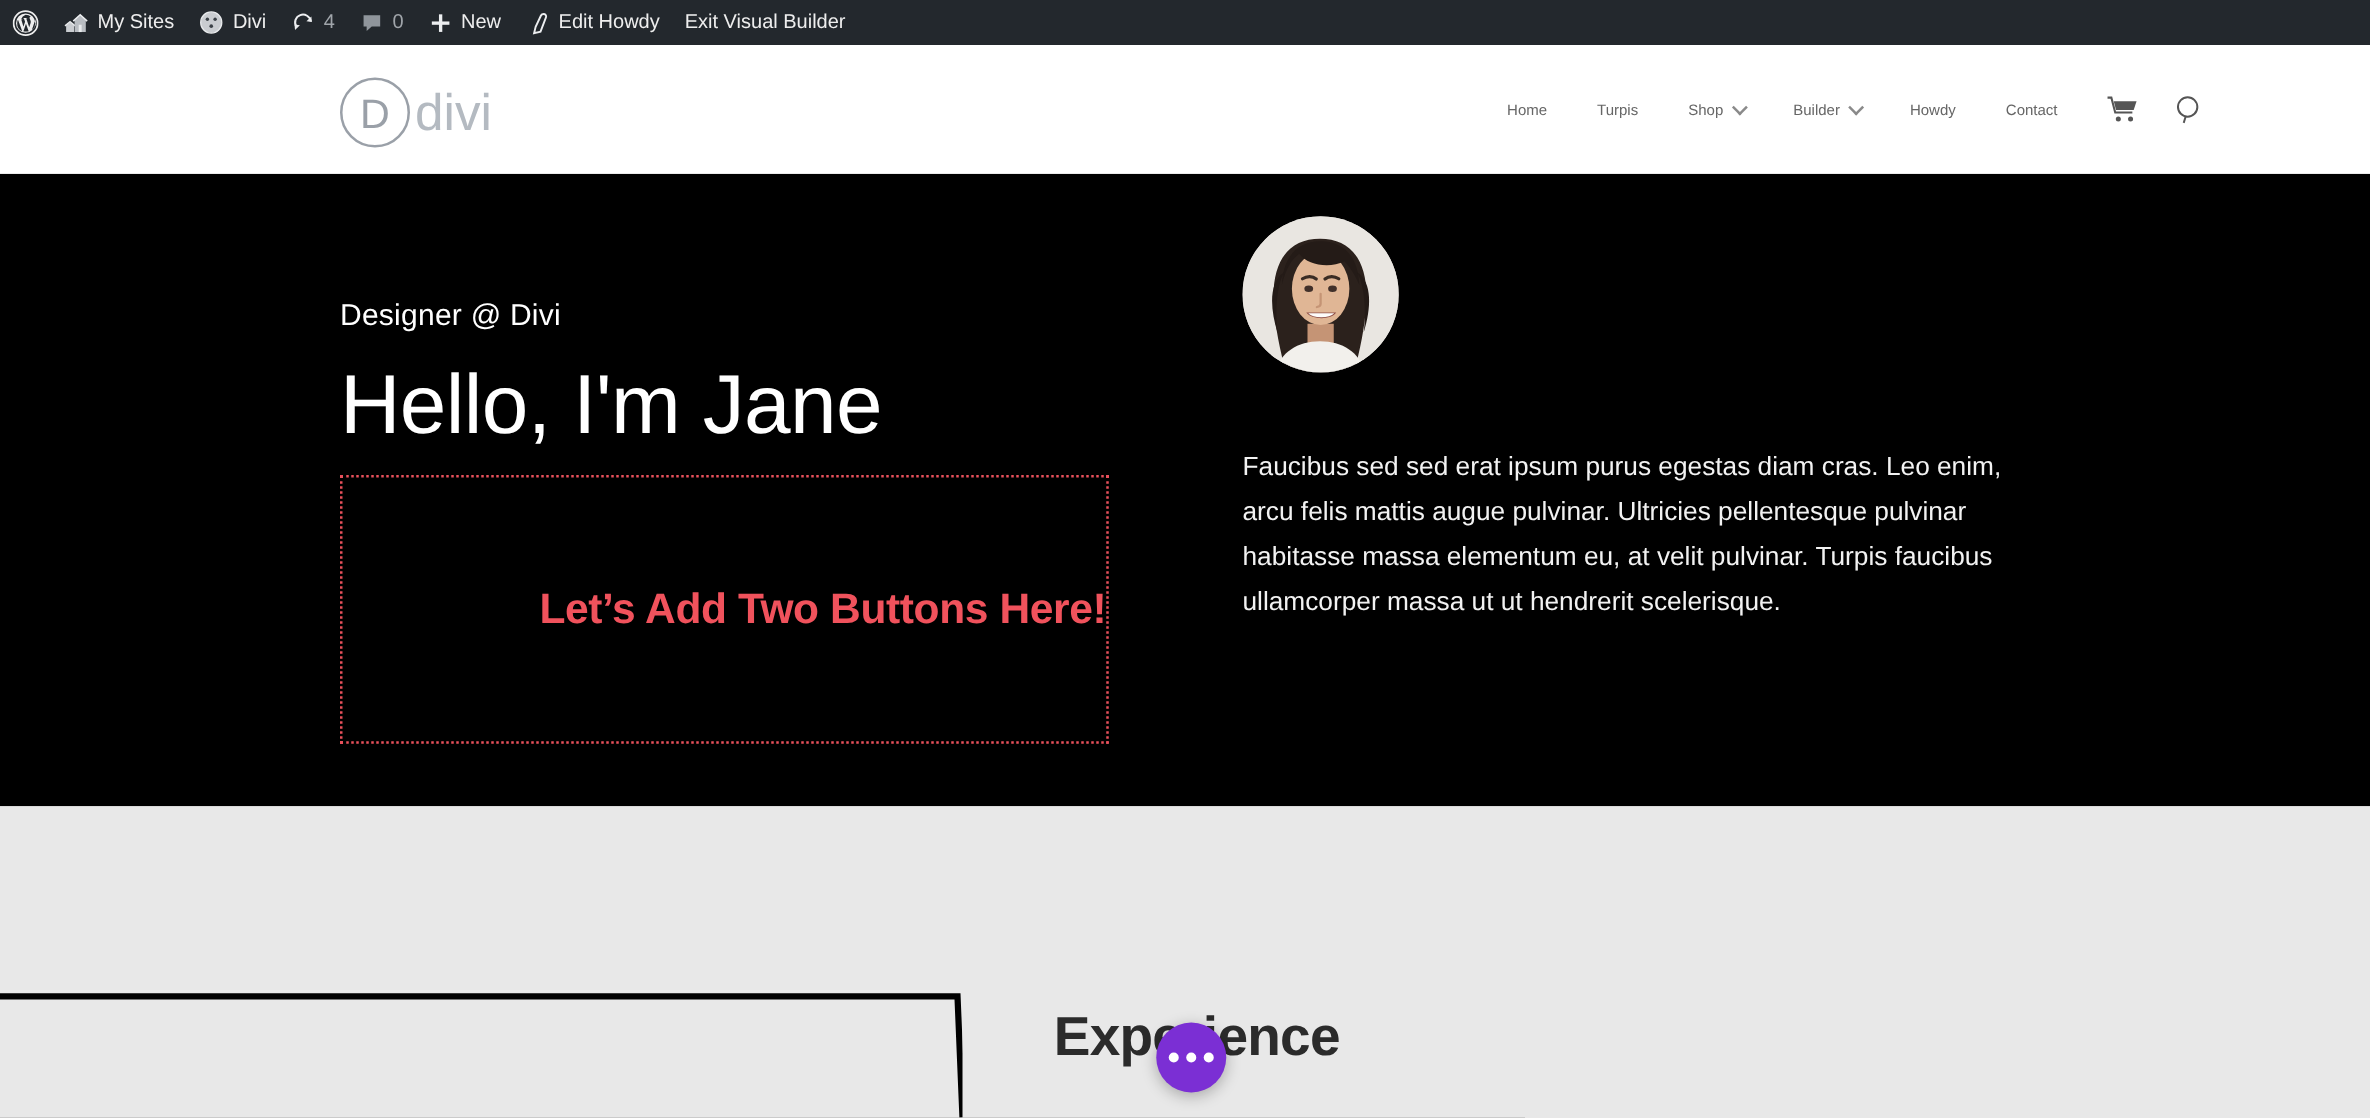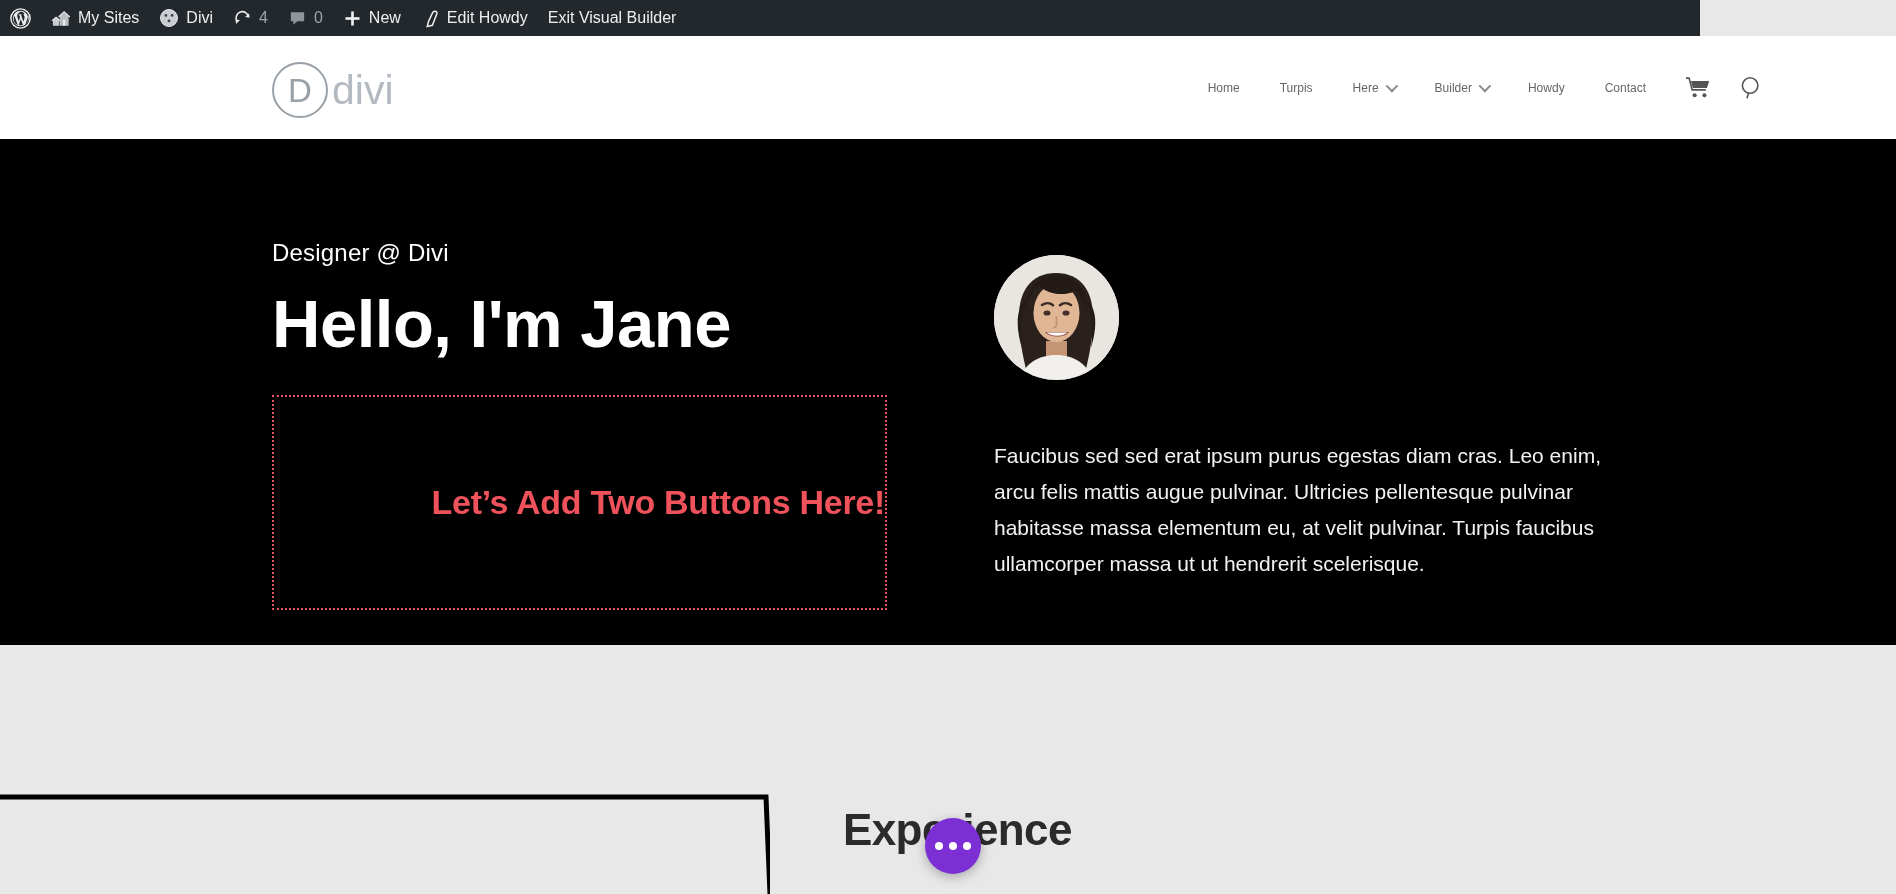--- a/index.html
+++ b/index.html
@@ -8,21 +8,21 @@
     height: 894px;
     overflow: hidden;
     background: #e8e8e8;
     font-family: "Liberation Sans", sans-serif;
   }
 
   
   #admin-bar {
     position: absolute;
     top: 0; left: 0;
-    width: 1700px;
+    width: 1896px;
     height: 36px;
     background: #23282d;
     display: flex;
     align-items: center;
     color: #b4b9be;
     font-size: 16px;
     z-index: 50;
   }
   .ab-group { display: flex; align-items: center; height: 36px; }
   .ab-item {
@@ -123,36 +123,36 @@
     background: #000000;
   }
   #hero-inner {
     position: absolute;
     left: 272px; top: 0;
     width: 1360px;
     height: 506px;
     display: flex;
   }
   #hero-left { width: 680px; padding-top: 100px; }
-  #hero-right { width: 680px; padding-top: 116px; padding-left: 42px; }
+  #hero-right { width: 680px; padding-top: 34px; padding-left: 42px; }
 
   #eyebrow {
     font-size: 24px;
     color: #ffffff;
     font-weight: 400;
     margin-bottom: 22px;
     letter-spacing: .2px;
   }
   #hero-title {
     font-size: 67px;
     line-height: 1.05;
-    font-weight: 700;
+    font-weight: 400;
     color: #ffffff;
     letter-spacing: -0.5px;
-    margin-bottom: 36px;
+    margin-bottom: 21px;
   }
   #placeholder-box {
     width: 615px;
     height: 215px;
     border: 2px dotted #e8505b;
     display: flex;
     align-items: center;
     justify-content: flex-end;
     background: transparent;
   }
@@ -325,21 +325,21 @@
   </div>
 
   <nav id="main-nav">
     <div class="nav-item">
       <span>Home</span>
     </div>
     <div class="nav-item">
       <span>Turpis</span>
     </div>
     <div class="nav-item">
-      <span>Here</span>
+      <span>Shop</span>
       <span class="chev"></span>
     </div>
     <div class="nav-item">
       <span>Builder</span>
       <span class="chev"></span>
     </div>
     <div class="nav-item">
       <span>Howdy</span>
     </div>
     <div class="nav-item">

